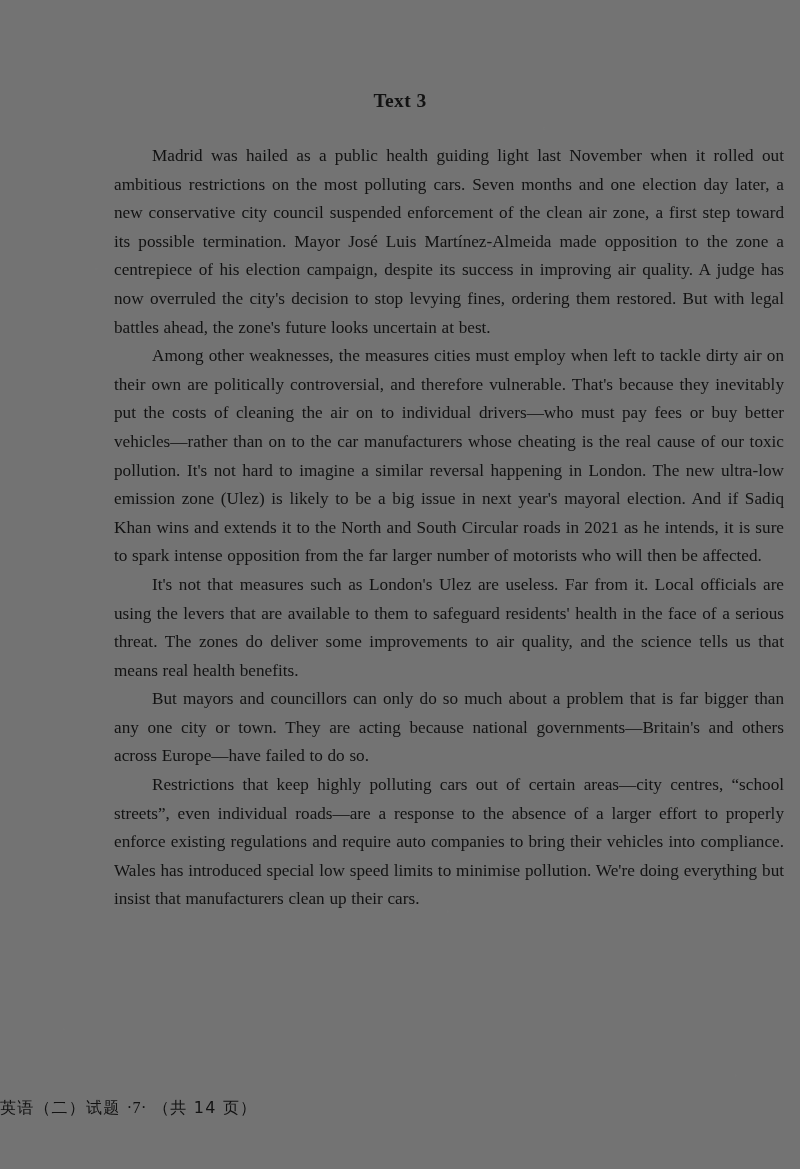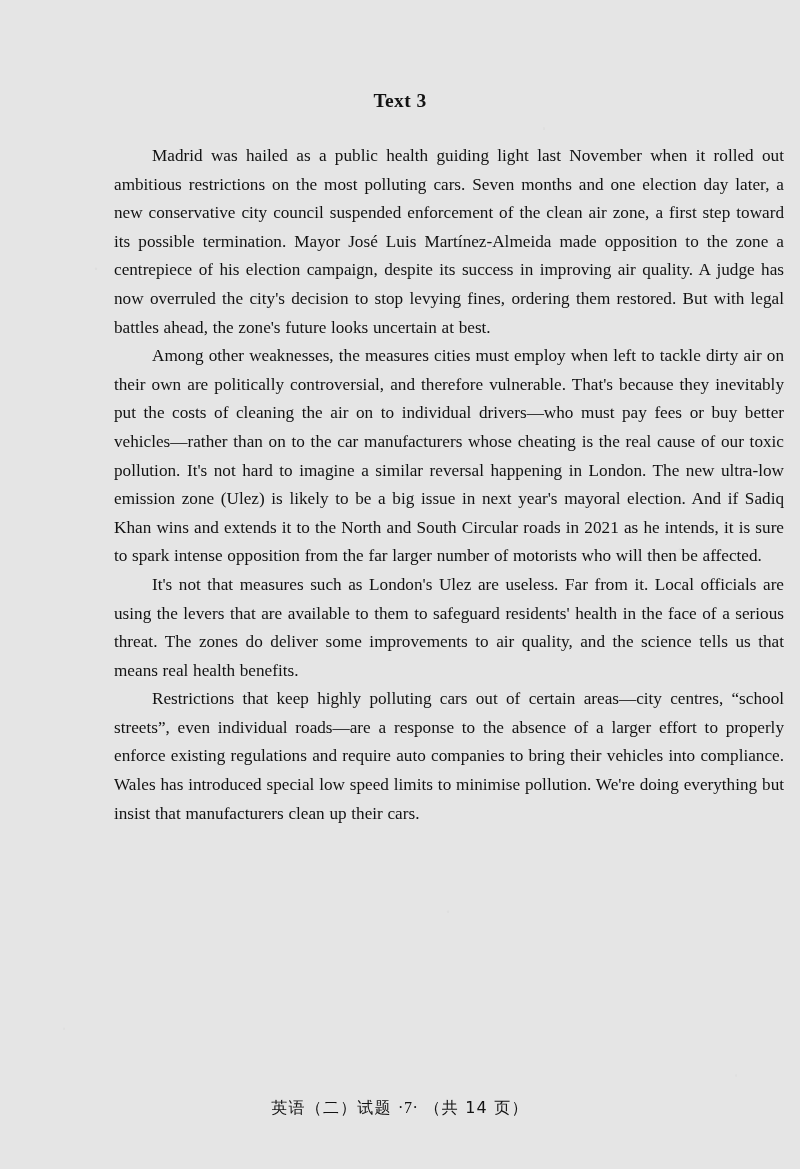--- a/index.html
+++ b/index.html
@@ -4,21 +4,21 @@
 <style>
   html, body {
     margin: 0;
     padding: 0;
     background: #ffffff;
   }
   .page {
     position: relative;
     width: 800px;
     height: 1169px;
-    background: #e5e5e5;
+    background: #737373;
     overflow: hidden;
     font-family: "Liberation Serif", "DejaVu Serif", serif;
     color: #121212;
   }
   
   .scan-noise {
     position: absolute;
     inset: 0;
     pointer-events: none;
     background:
@@ -54,21 +54,21 @@
     text-indent: 38px;
     font-size: 17.2px;
     line-height: 28.6px;
     word-spacing: .4px;
   }
   .footer {
     position: absolute;
     top: 1098px;
     left: 0;
     width: 800px;
-    text-align: center;
+    text-align: left;
     font-size: 16px;
     letter-spacing: 1.2px;
     font-family: "DejaVu Sans", "Liberation Sans", sans-serif;
   }
   .footer .pg-num {
     font-family: "Liberation Serif", "DejaVu Serif", serif;
     letter-spacing: .5px;
   }
 </style>
 </head>
@@ -77,20 +77,21 @@
 <div class="page">
 
   <div class="scan-noise"></div>
 
   <div class="doc-title">Text 3</div>
 
   <div class="body-text">
     <p class="para">Madrid was hailed as a public health guiding light last November when it rolled out ambitious restrictions on the most polluting cars. Seven months and one election day later, a new conservative city council suspended enforcement of the clean air zone, a first step toward its possible termination. Mayor José Luis Martínez-Almeida made opposition to the zone a centrepiece of his election campaign, despite its success in improving air quality. A judge has now overruled the city's decision to stop levying fines, ordering them restored. But with legal battles ahead, the zone's future looks uncertain at best.</p>
     <p class="para">Among other weaknesses, the measures cities must employ when left to tackle dirty air on their own are politically controversial, and therefore vulnerable. That's because they inevitably put the costs of cleaning the air on to individual drivers—who must pay fees or buy better vehicles—rather than on to the car manufacturers whose cheating is the real cause of our toxic pollution. It's not hard to imagine a similar reversal happening in London. The new ultra-low emission zone (Ulez) is likely to be a big issue in next year's mayoral election. And if Sadiq Khan wins and extends it to the North and South Circular roads in 2021 as he intends, it is sure to spark intense opposition from the far larger number of motorists who will then be affected.</p>
     <p class="para">It's not that measures such as London's Ulez are useless. Far from it. Local officials are using the levers that are available to them to safeguard residents' health in the face of a serious threat. The zones do deliver some improvements to air quality, and the science tells us that means real health benefits.</p>
+    <p class="para">But mayors and councillors can only do so much about a problem that is far bigger than any one city or town. They are acting because national governments—Britain's and others across Europe—have failed to do so.</p>
     <p class="para">Restrictions that keep highly polluting cars out of certain areas—city centres, “school streets”, even individual roads—are a response to the absence of a larger effort to properly enforce existing regulations and require auto companies to bring their vehicles into compliance. Wales has introduced special low speed limits to minimise pollution. We're doing everything but insist that manufacturers clean up their cars.</p>
   </div>
 
   <div class="footer">
     <span>英语（二）试题</span>
     <span class="pg-num">·7·</span>
     <span>（共 14 页）</span>
   </div>
 
 </div>

